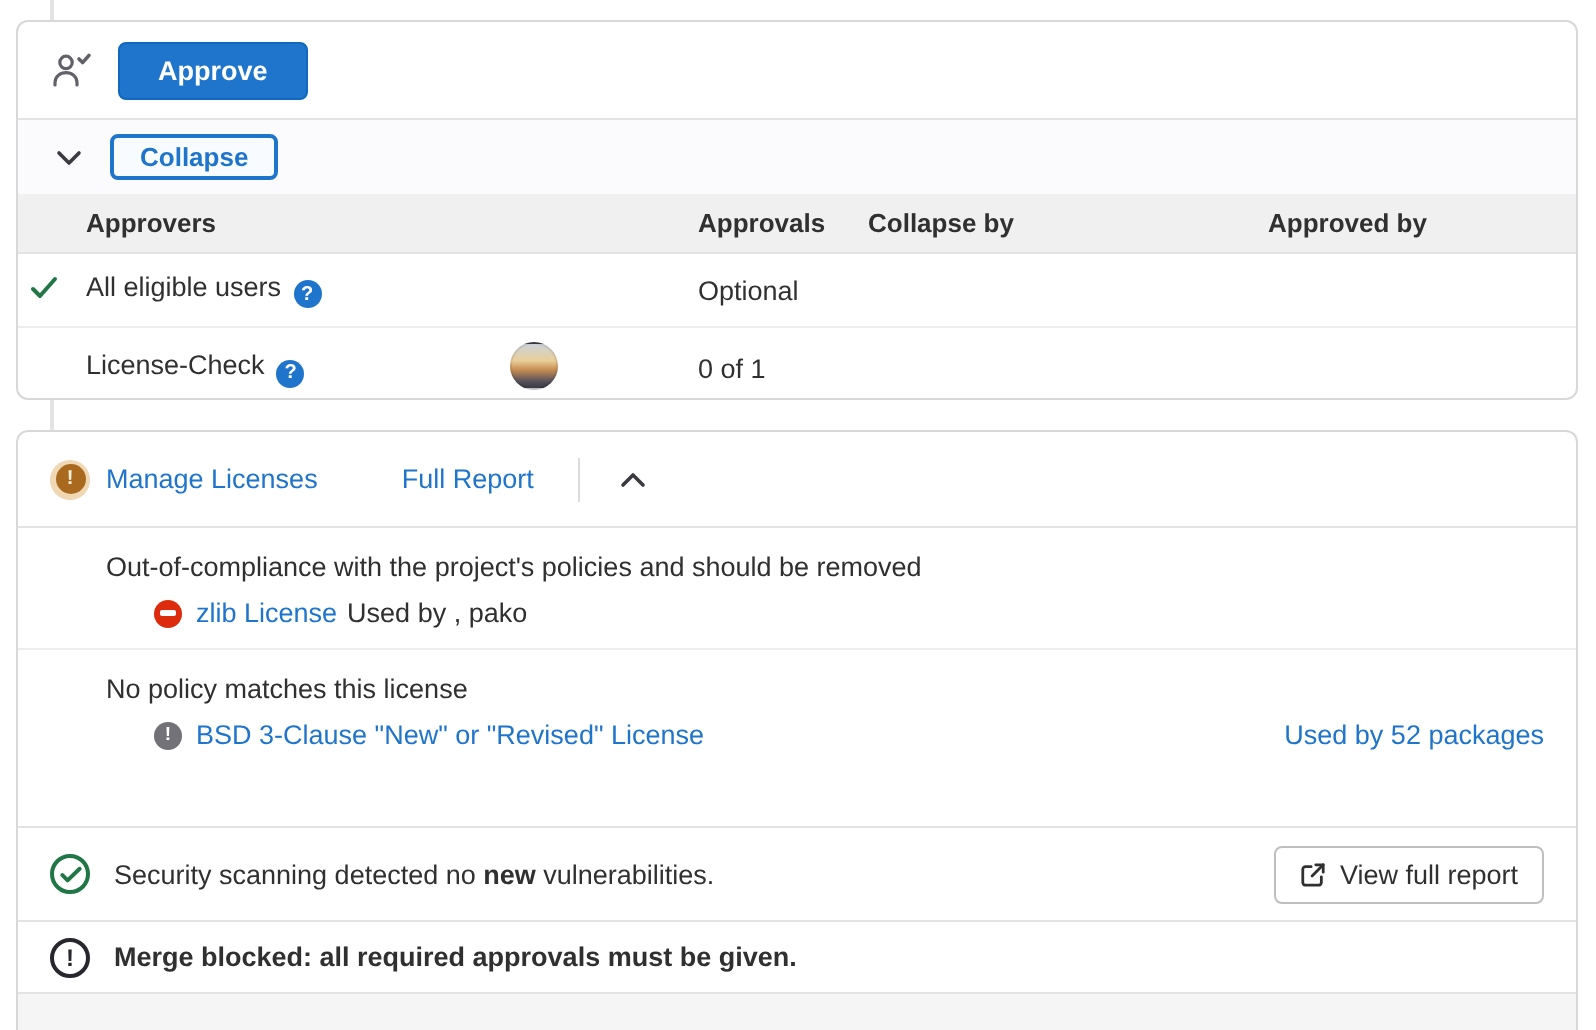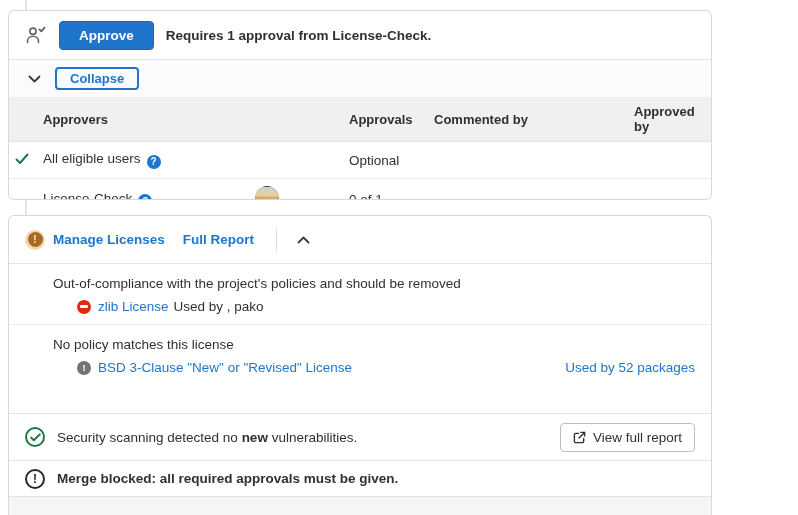--- a/index.html
+++ b/index.html
@@ -7,21 +7,21 @@
     width: 798px; height: 515px; overflow: hidden;
     background: #ffffff;
     font-family: "Liberation Sans", "DejaVu Sans", sans-serif;
     font-size: 13.5px; color: #303030;
   }
   .timeline-seg { position: absolute; left: 25px; width: 2px; background: #e3e3e3; }
   .tl-top { top: 0; height: 10px; }
   .tl-mid { top: 200px; height: 15px; }
 
   .widget {
-    position: absolute; left: 8px; width: 704px;
+    position: absolute; left: 8px; width: 781px;
     background: #fff; border: 1px solid #d8d8d8; border-radius: 6px;
   }
   #approvals-widget { top: 10px; height: 190px; overflow: hidden; }
   #mr-widget { top: 215px; height: 310px; overflow: hidden; border-bottom: none; border-radius: 6px 6px 0 0; }
 
   
   .approve-row { display: flex; align-items: center; padding: 10px 16px; height: 48px; gap: 12px; }
   .btn-primary {
     background: #1f75cb; color: #fff; border: 1px solid #1068bf; border-radius: 4px;
     font-weight: 700; font-size: 13.5px; padding: 6px 19px; cursor: pointer;
@@ -71,21 +71,21 @@
     flex: 0 0 auto; width: 20px; height: 20px; border-radius: 50%; background: #f0d8b4;
     display: inline-flex; align-items: center; justify-content: center;
   }
   .warn-core {
     width: 15px; height: 15px; border-radius: 50%; background: #a96a20; color: #fdf1dd;
     display: inline-flex; align-items: center; justify-content: center;
     font-size: 10px; font-weight: 700;
   }
   .lc-summary { flex: 1 1 auto; margin-left: 4px; }
   .link { color: #1f75cb; text-decoration: none; cursor: pointer; }
-  .lc-links { display: flex; align-items: center; gap: 18px; font-weight: bold; }
+  .lc-links { display: flex; align-items: center; gap: 42px; }
   .v-divider { width: 1px; height: 22px; background: #dbdbdb; margin: 0 6px 0 14px; }
   .chevron-btn { background: none; border: none; cursor: pointer; padding: 2px 6px; }
 
   .lc-body { border-top: 1px solid #e3e3e3; height: 150px; overflow: hidden; }
   .lc-section { padding: 12px 16px 10px 44px; }
   .lc-section + .lc-section { border-top: 1px solid #ededed; }
   .lc-title { font-weight: 700; margin-bottom: 7px; }
   .lc-desc { margin-bottom: 7px; }
   .lc-item { display: flex; align-items: flex-end; padding-left: 24px; margin-top: 8px; }
   .lc-item-left { display: flex; align-items: center; gap: 7px; flex: 1 1 auto; }
@@ -144,21 +144,20 @@
 
   <div class="approve-row">
     <span>
       <svg width="22" height="20" viewBox="0 0 22 20" fill="none" stroke="#626168" stroke-width="1.6" stroke-linecap="round" stroke-linejoin="round">
         <circle cx="8" cy="6.2" r="3.1"></circle>
         <path d="M2.5 17.5v-1.2c0-3 2.5-5 5.5-5s5.5 2 5.5 5v1.2"></path>
         <path d="M14.5 4.5l1.8 1.8 3.2-3.6" stroke-width="1.8"></path>
       </svg>
     </span>
     <button class="btn-primary">Approve</button>
-    <span class="approve-summary">Requires 1 approval from License-Check.</span>
   </div>
 
   <div class="collapse-bar">
     <span>
       <svg width="13" height="8" viewBox="0 0 13 8" fill="none" stroke="#3a3a3f" stroke-width="1.8" stroke-linecap="round" stroke-linejoin="round">
         <path d="M1.5 1.5l5 5 5-5"></path>
       </svg>
     </span>
     <button class="btn-collapse">Collapse</button>
   </div>
@@ -170,21 +169,21 @@
         <col class="col-avatar">
       <col class="col-approvals">
         <col class="col-commented">
         <col>
     </colgroup>
     <thead>
       <tr>
         <th class="col-ico"></th>
         <th colspan="2">Approvers</th>
         <th>Approvals</th>
-        <th>Commented by</th>
+        <th>Collapse by</th>
         <th>Approved by</th>
       </tr>
     </thead>
     <tbody>
       <tr>
         <td class="col-ico">
           <span>
             <svg width="14" height="12" viewBox="0 0 14 12" fill="none" stroke="#217645" stroke-width="2" stroke-linecap="round" stroke-linejoin="round" style="display:inline-block">
               <path d="M1.5 6.5l3.5 3.5L12.5 1.5"></path>
             </svg>

